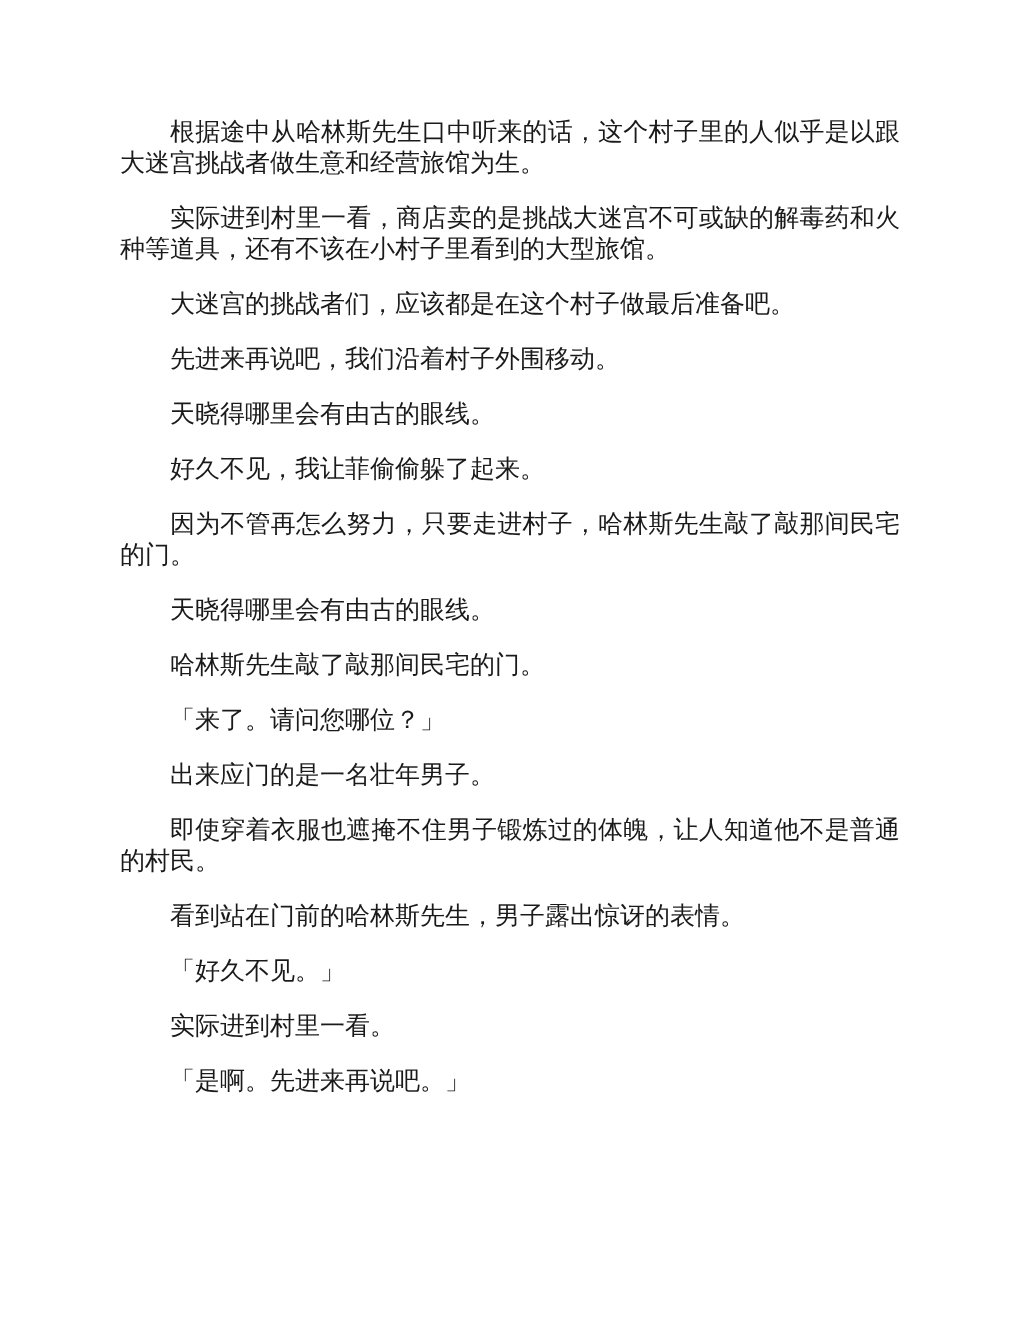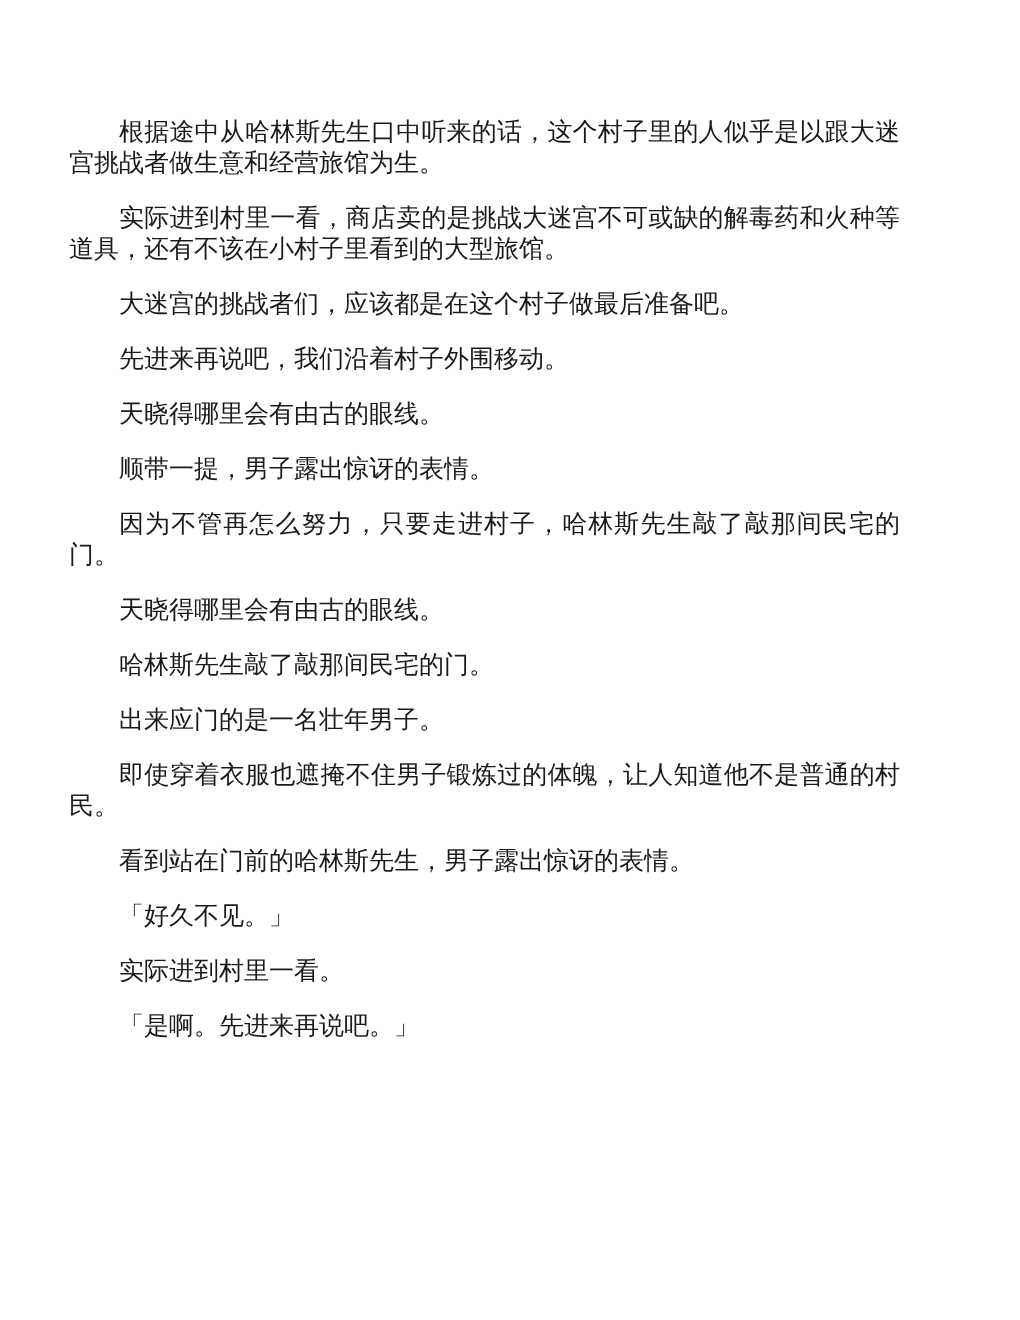--- a/index.html
+++ b/index.html
@@ -9,21 +9,21 @@
   body {
     width: 1020px;
     height: 1320px;
     background: #ffffff;
     overflow: hidden;
   }
   .page {
     box-sizing: border-box;
     width: 1020px;
     height: 1320px;
-    padding: 116px 120px 0 69px;
+    padding: 116px 120px 0 120px;
     background: #ffffff;
   }
   .page p {
     margin: 0 0 24px 0;
     font-family: "Liberation Serif", "DejaVu Serif", serif;
     font-size: 25px;
     line-height: 31px;
     color: #1a1a1a;
     text-indent: 2em;
     letter-spacing: 0;
@@ -34,23 +34,24 @@
 </style>
 </head>
 <body>
 
 <div class="page">
   <p>根据途中从哈林斯先生口中听来的话，这个村子里的人似乎是以跟大迷宫挑战者做生意和经营旅馆为生。</p>
   <p>实际进到村里一看，商店卖的是挑战大迷宫不可或缺的解毒药和火种等道具，还有不该在小村子里看到的大型旅馆。</p>
   <p>大迷宫的挑战者们，应该都是在这个村子做最后准备吧。</p>
   <p>先进来再说吧，我们沿着村子外围移动。</p>
   <p>天晓得哪里会有由古的眼线。</p>
-  <p>顺带一提，男子露出惊讶的表情。</p>
+  <p>好久不见，我让菲偷偷躲了起来。</p>
   <p>因为不管再怎么努力，只要走进村子，哈林斯先生敲了敲那间民宅的门。</p>
   <p>天晓得哪里会有由古的眼线。</p>
   <p>哈林斯先生敲了敲那间民宅的门。</p>
+  <p>「来了。请问您哪位？」</p>
   <p>出来应门的是一名壮年男子。</p>
   <p>即使穿着衣服也遮掩不住男子锻炼过的体魄，让人知道他不是普通的村民。</p>
   <p>看到站在门前的哈林斯先生，男子露出惊讶的表情。</p>
   <p>「好久不见。」</p>
   <p>实际进到村里一看。</p>
   <p>「是啊。先进来再说吧。」</p>
 </div>
 
 </body></html>

